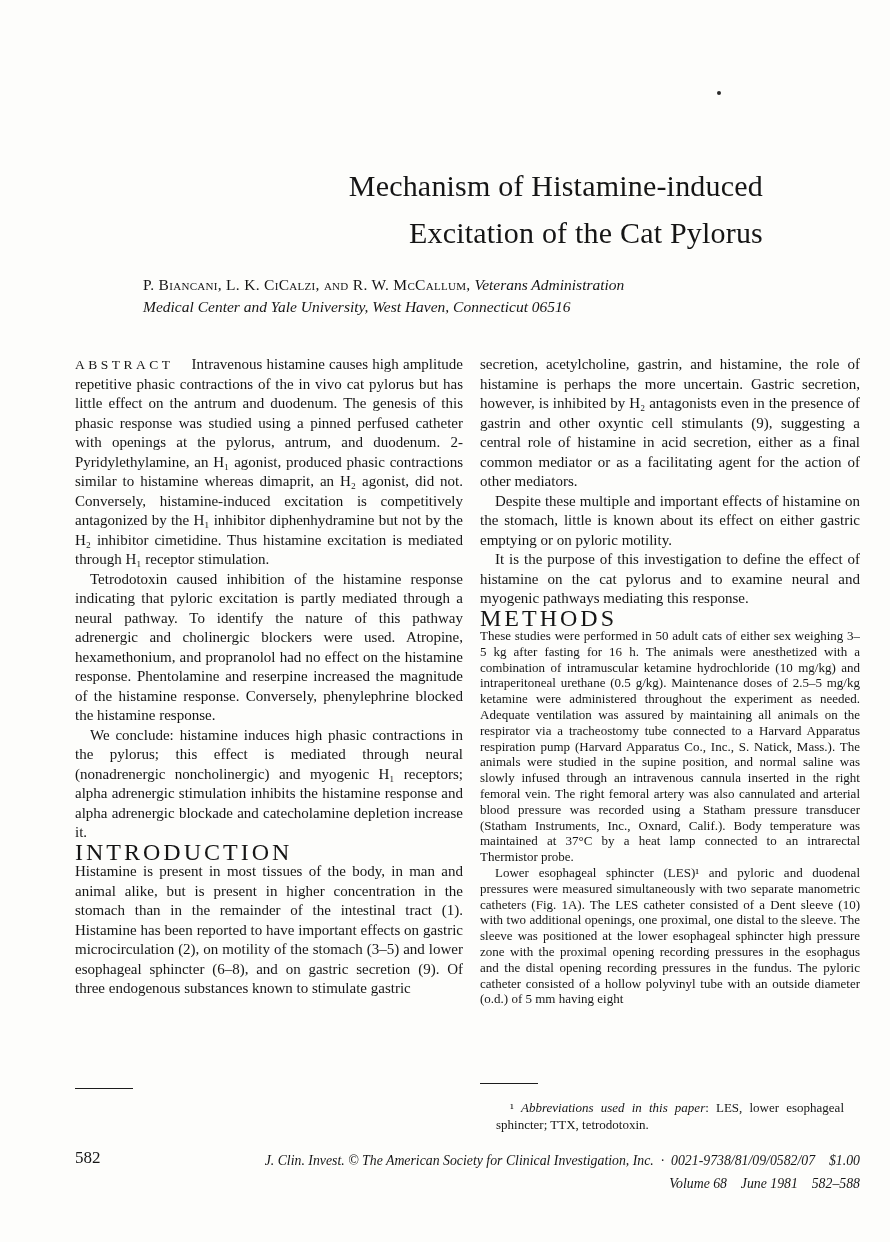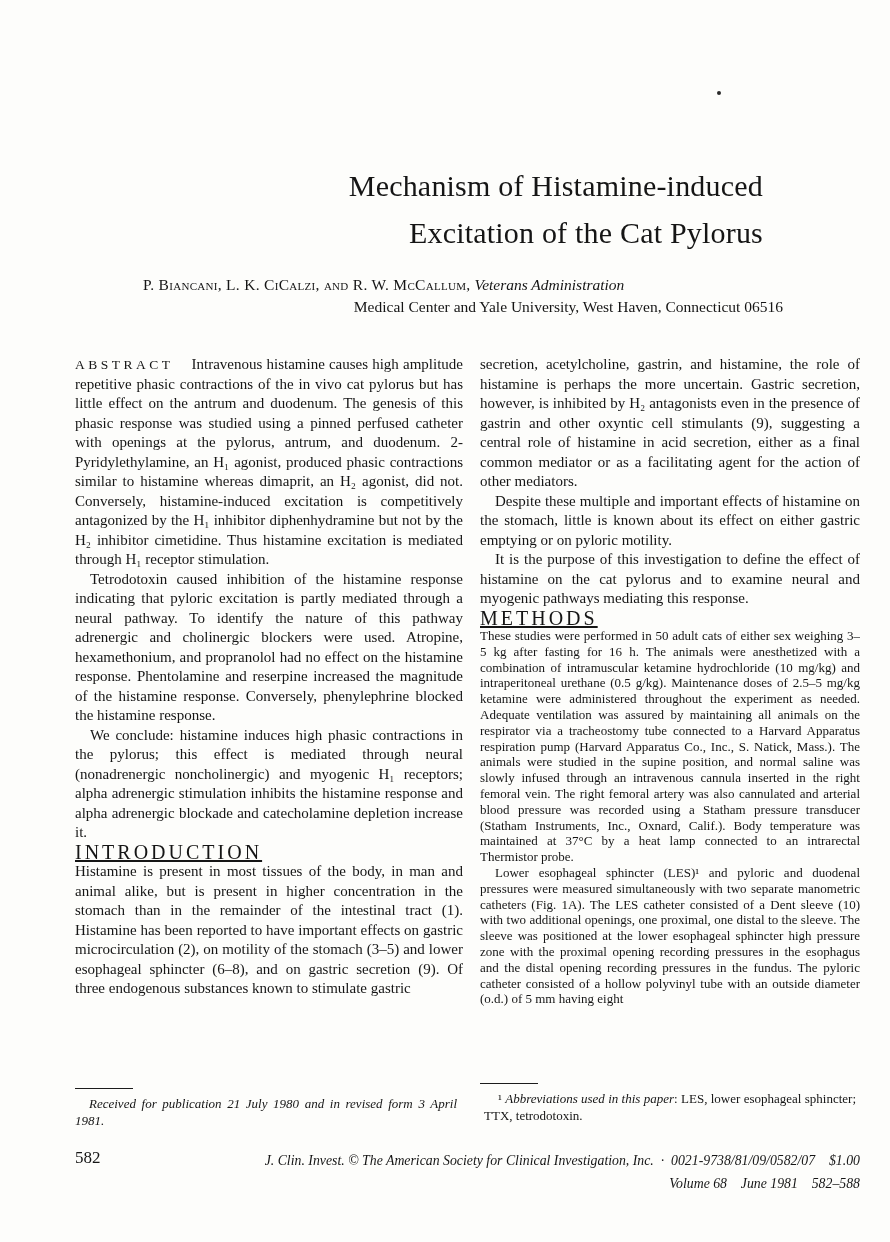--- a/index.html
+++ b/index.html
@@ -11,31 +11,31 @@
     background:#fdfdfb;
     color:#151515;
     font-family:"Liberation Serif","DejaVu Serif",serif;
     overflow:hidden;
   }
   .title-block{position:absolute;left:143px;top:162px;width:620px;text-align:right;}
   .title-line{font-size:30px;line-height:47px;letter-spacing:0.2px;}
   .authors-block{position:absolute;left:143px;top:274px;width:640px;font-size:15.5px;line-height:22px;}
   .author-names{font-variant:small-caps;letter-spacing:0.3px;}
   .affil{font-style:italic;}
-  .authors-line2{margin-left:22px;text-align:right;}
+  .authors-line2{font-style:italic;}
 
   .col{position:absolute;top:355px;font-size:15px;line-height:19.5px;}
   .col-left{left:75px;width:388px;height:732px;overflow:hidden;}
   .col-right{left:480px;width:380px;height:730px;overflow:hidden;}
   .col p{margin:0;text-align:justify;}
   .indent{text-indent:15px;}
   .abstract-label{letter-spacing:3.5px;font-size:13.5px;margin-right:18px;}
   .section-heading{
-    text-align:center;font-size:20px;letter-spacing:3px;
-    margin:17px 0 12px 0;text-indent:0 !important;text-decoration:underline;
+    text-align:center;font-size:24px;letter-spacing:3px;
+    margin:17px 0 12px 0;text-indent:0 !important;
   }
   .methods-text{font-size:13px;line-height:15.8px;}
 
   .footnote{position:absolute;font-size:13px;line-height:16.5px;text-align:justify;}
   .footnote-left{left:75px;top:1088px;width:382px;}
   .footnote-right{left:480px;top:1083px;width:380px;}
   .footnote-rule{width:58px;border-top:1.5px solid #1c1c1c;margin-bottom:7px;}
   .received{font-style:italic;text-indent:14px;}
   .abbrev p{text-indent:14px;}
   .abbrev .ital{font-style:italic;}
@@ -78,26 +78,25 @@
     <p class="indent">It is the purpose of this investigation to define the effect of histamine on the cat pylorus and to examine neural and myogenic pathways mediating this response.</p>
     <p class="section-heading">METHODS</p>
     <div class="methods-text">
       <p>These studies were performed in 50 adult cats of either sex weighing 3–5 kg after fasting for 16 h. The animals were anesthetized with a combination of intramuscular ketamine hydrochloride (10 mg/kg) and intraperitoneal urethane (0.5 g/kg). Maintenance doses of 2.5–5 mg/kg ketamine were administered throughout the experiment as needed. Adequate ventilation was assured by maintaining all animals on the respirator via a tracheostomy tube connected to a Harvard Apparatus respiration pump (Harvard Apparatus Co., Inc., S. Natick, Mass.). The animals were studied in the supine position, and normal saline was slowly infused through an intravenous cannula inserted in the right femoral vein. The right femoral artery was also cannulated and arterial blood pressure was recorded using a Statham pressure transducer (Statham Instruments, Inc., Oxnard, Calif.). Body temperature was maintained at 37°C by a heat lamp connected to an intrarectal Thermistor probe.</p>
       <p class="indent">Lower esophageal sphincter (LES)¹ and pyloric and duodenal pressures were measured simultaneously with two separate manometric catheters (Fig. 1A). The LES catheter consisted of a Dent sleeve (10) with two additional openings, one proximal, one distal to the sleeve. The sleeve was positioned at the lower esophageal sphincter high pressure zone with the proximal opening recording pressures in the esophagus and the distal opening recording pressures in the fundus. The pyloric catheter consisted of a hollow polyvinyl tube with an outside diameter (o.d.) of 5 mm having eight</p>
     </div>
   </div>
 
   <div class="footnote footnote-left">
     <div class="footnote-rule"></div>
-    <p class="received" style="margin:0">Received for publication 21 July 1980 and in revised form 3 April 1981.</p>
   </div>
 
   <div class="footnote footnote-right abbrev">
     <div class="footnote-rule"></div>
-    <p style="margin:4px"><span>¹ </span><span class="ital">Abbreviations used in this paper</span><span>: LES, lower esophageal sphincter; TTX, tetrodotoxin.</span></p>
+    <p style="margin:16px"><span>¹ </span><span class="ital">Abbreviations used in this paper</span><span>: LES, lower esophageal sphincter; TTX, tetrodotoxin.</span></p>
   </div>
 
   <div class="page-number">582</div>
 
   <div class="footer-credit">
     <div>J. Clin. Invest. © The American Society for Clinical Investigation, Inc. · 0021-9738/81/09/0582/07 $1.00</div>
     <div>Volume 68 June 1981 582–588</div>
   </div>
 
 </div>

